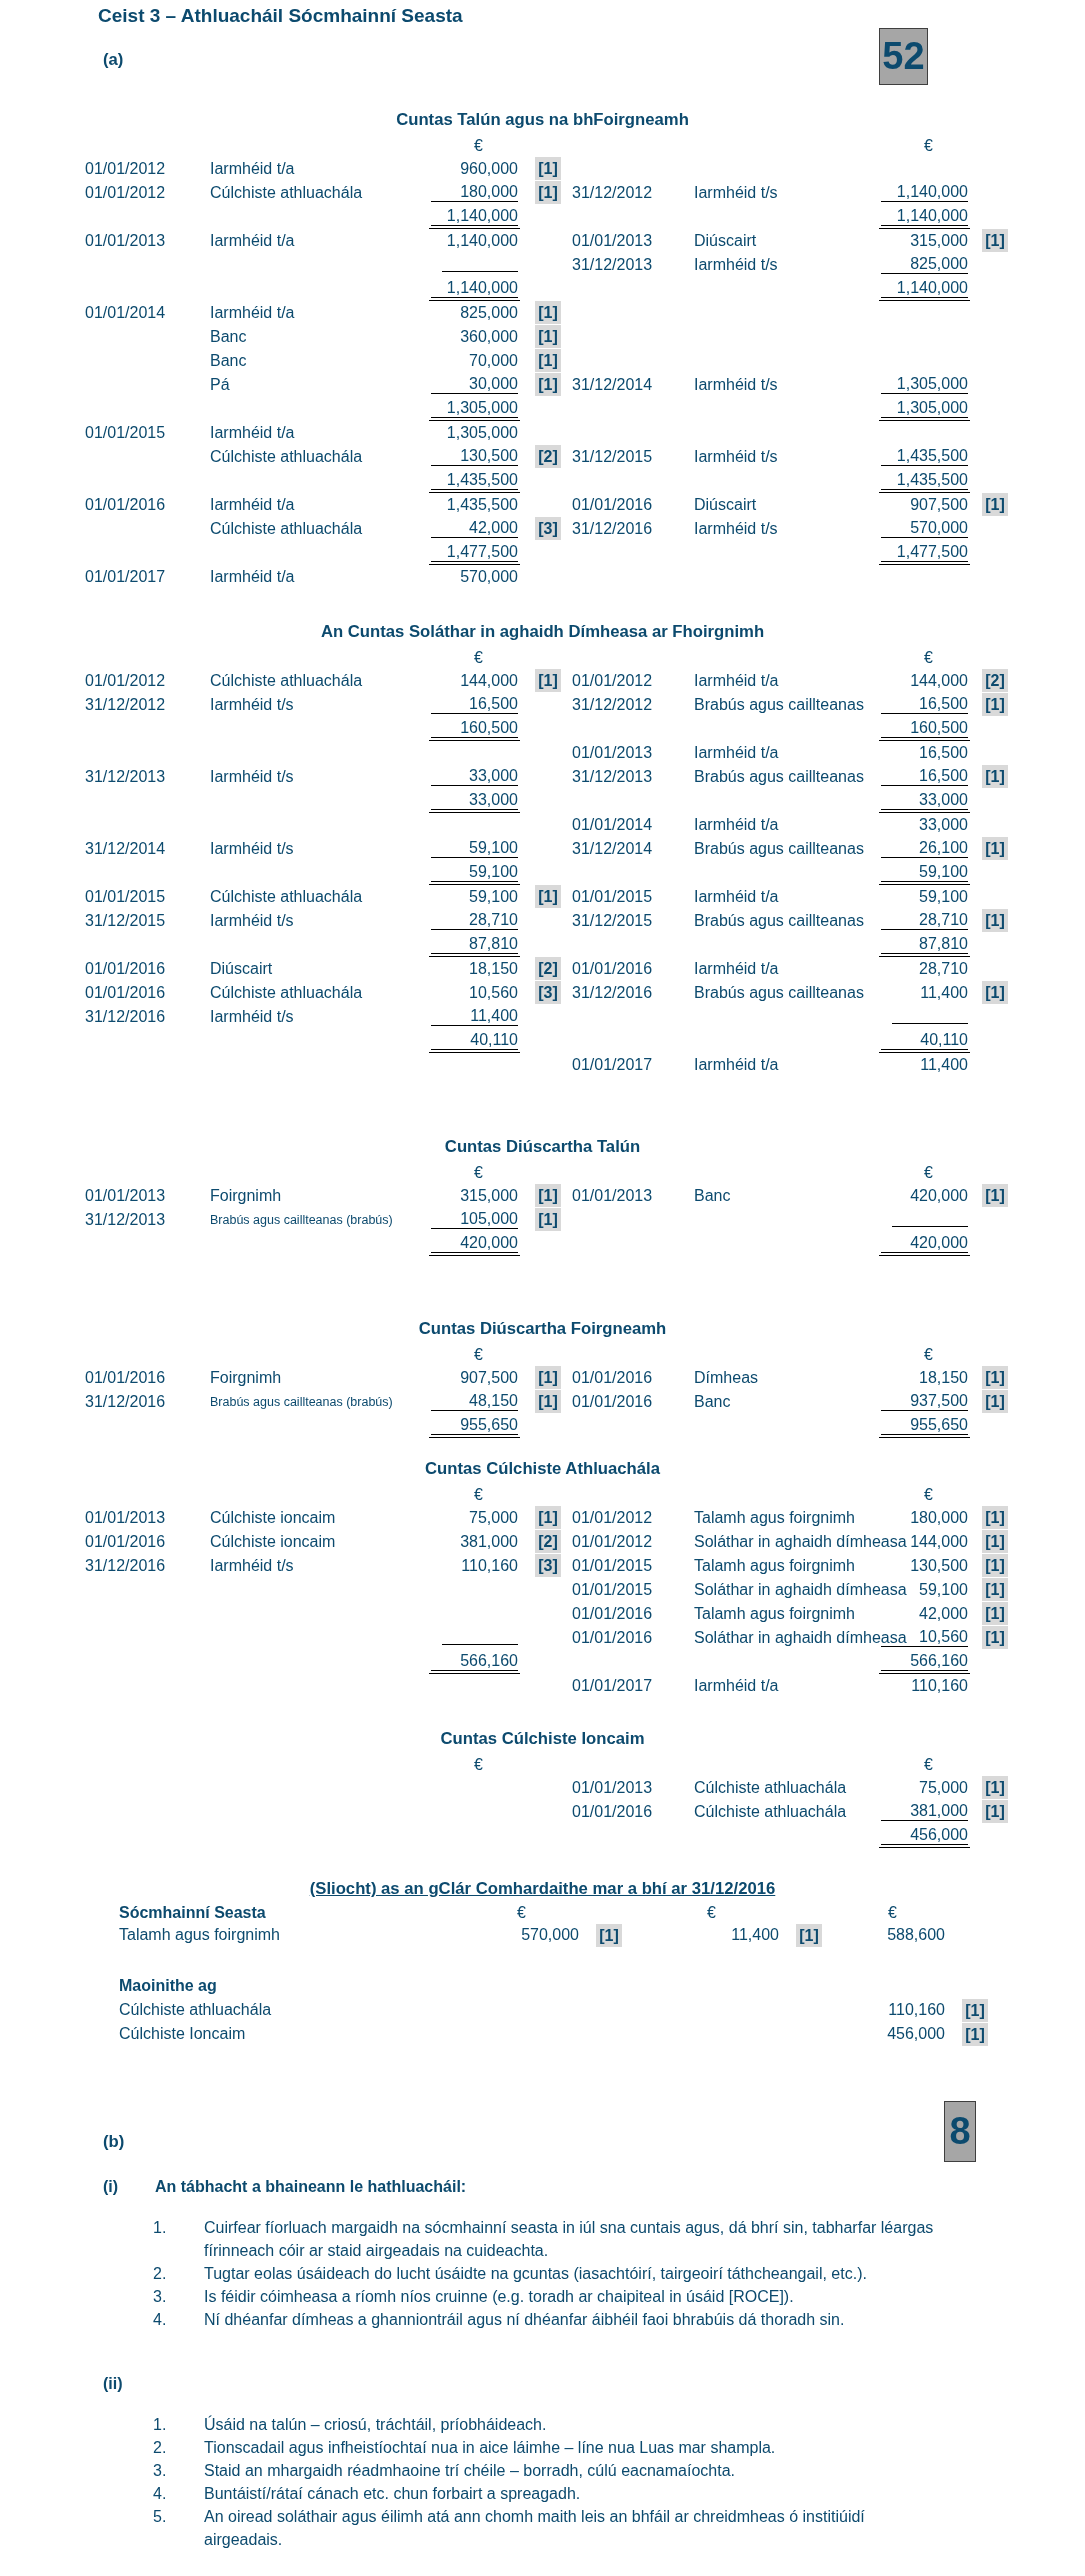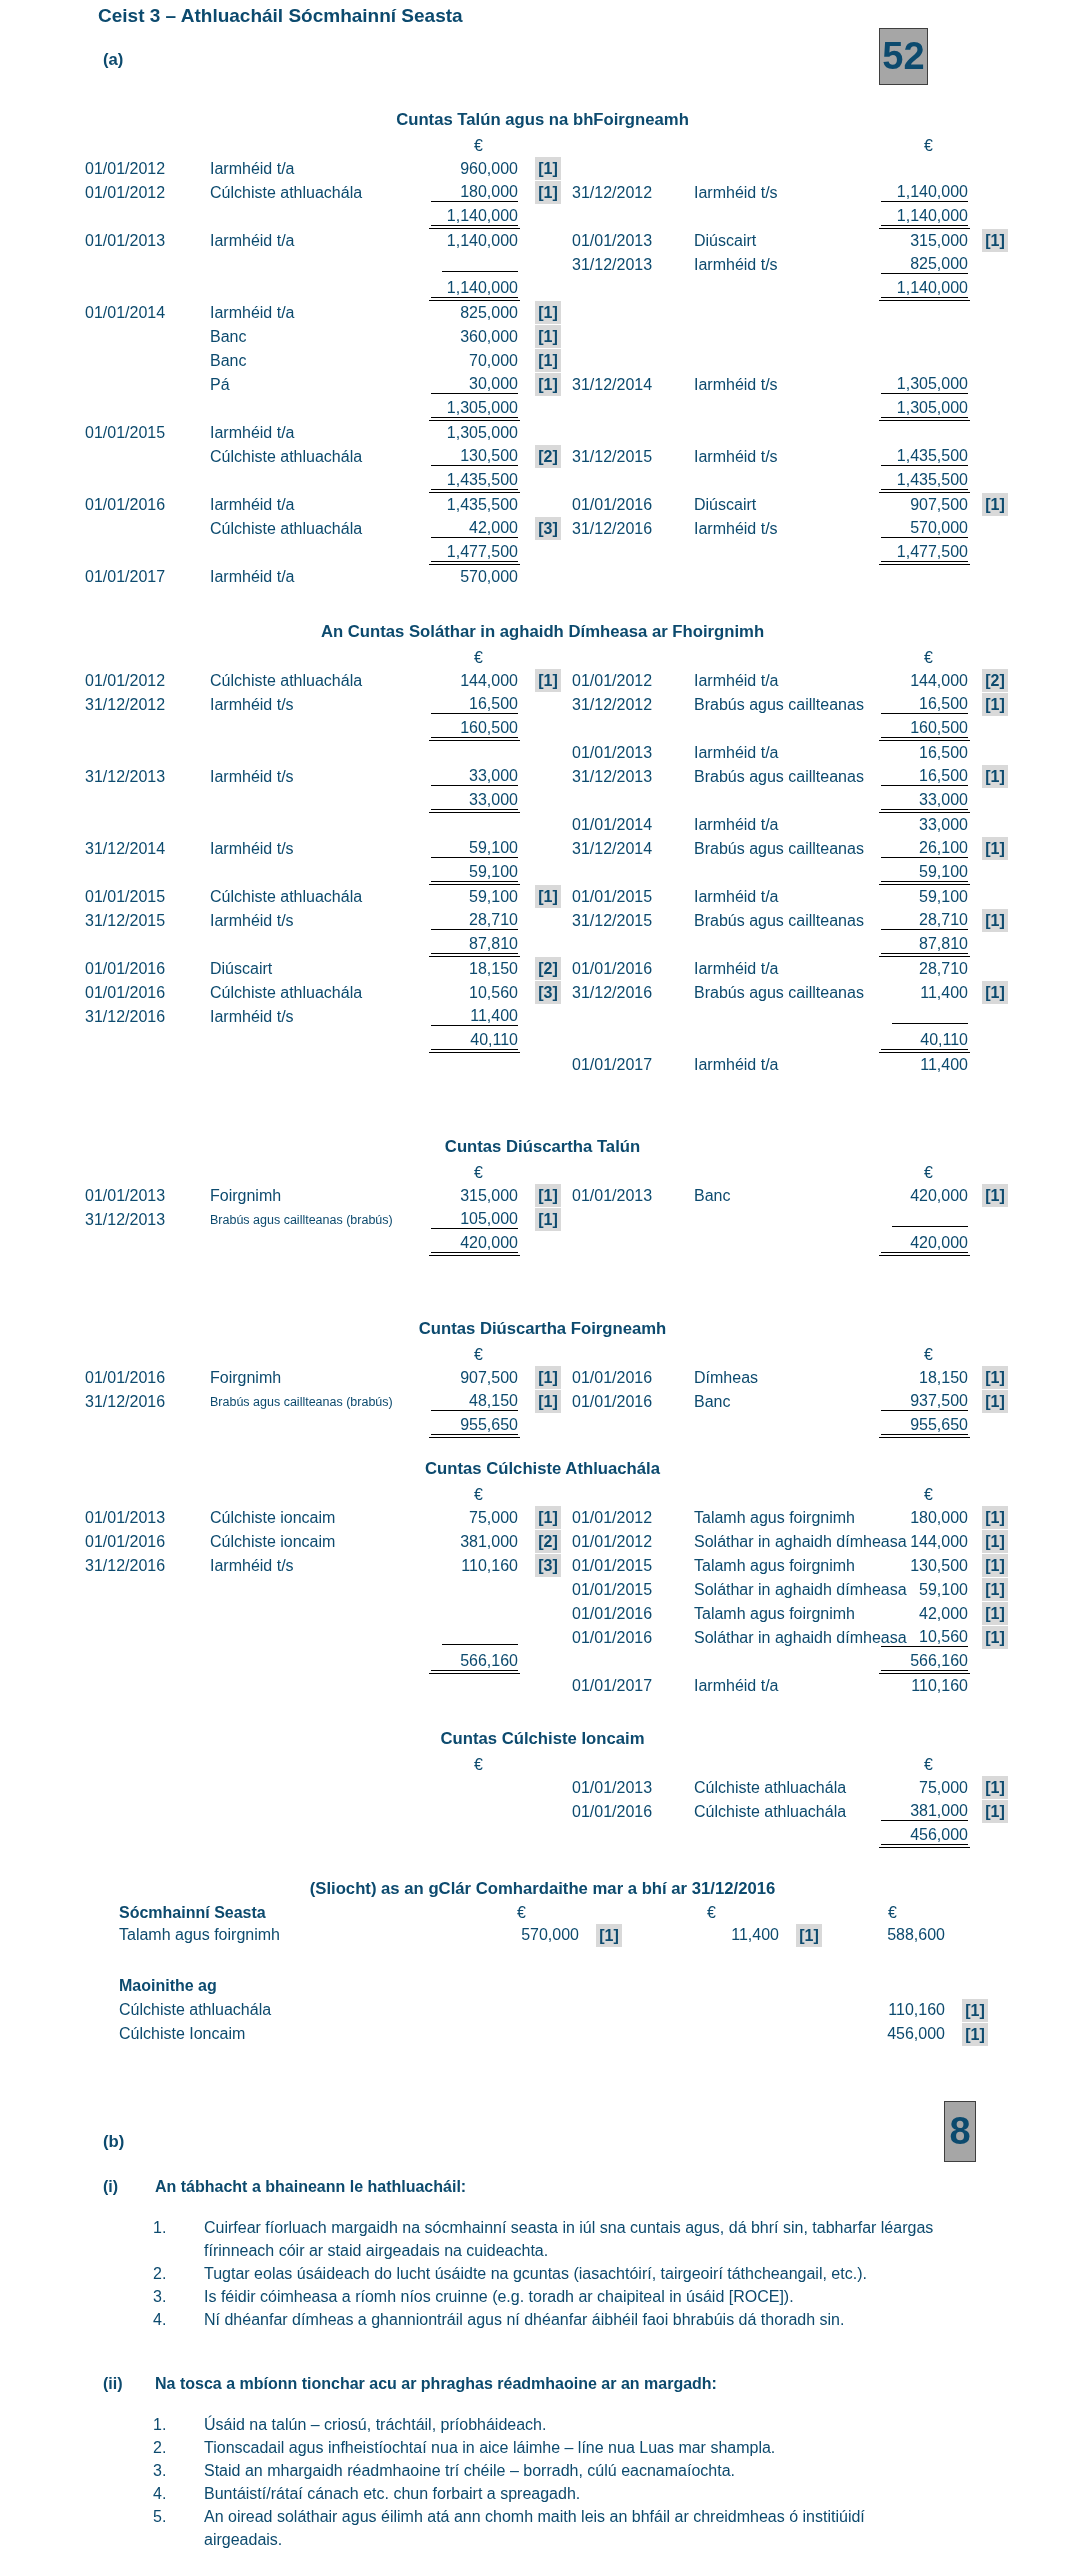--- a/index.html
+++ b/index.html
@@ -36,21 +36,21 @@
   .u-d { border-bottom:1.2px solid #000; }
   .u-d::after { content:""; position:absolute; left:-1.8px; right:-1.8px; bottom:-4.2px; border-bottom:1.2px solid #000; }
   .u-b { border-bottom:1.2px solid #000; height:18.5px; min-width:76px; }
   .mark { display:inline-block; background:#d9d9d9; font-weight:700; line-height:23px; padding:0 3.6px; }
   .lm .mark { margin-left:16.7px; }
   .rm .mark { margin-left:13.7px; }
   .small-desc { font-size:12.5px; }
 
   
   .bs { position:absolute; left:0; width:1085px; }
-  .bs-title { height:24px; line-height:20px; text-align:center; font-weight:700; font-size:16.7px; }
+  .bs-title { height:24px; line-height:20px; text-align:center; font-weight:700; font-size:16.7px;text-decoration:underline; }
   .bs-head, .bs-row {
     display:grid;
     grid-template-columns:119px 275px 185px 69px 131px 69px 97px 1fr;
     align-items:center;
   }
   .bs-head { height:20px; }
   .bs-row { height:24px; }
   .bs-head .bl, .bs-sub { font-weight:700; }
   .ba, .bb, .bc { text-align:right; }
   .eu-a { display:block; text-align:right; padding-right:53px; }
@@ -896,21 +896,20 @@
 
   <li>Is féidir cóimheasa a ríomh níos cruinne (e.g. toradh ar chaipiteal in úsáid [ROCE]).</li>
 
   <li>Ní dhéanfar dímheas a ghanniontráil agus ní dhéanfar áibhéil faoi bhrabúis dá thoradh sin.</li>
 </ol>
   </section>
 
   <section class="sec" style="top:2374px;">
     <div class="sec-head">
       <span class="sec-label">(ii)</span>
-      <span>Na tosca a mbíonn tionchar acu ar phraghas réadmhaoine ar an margadh:</span>
     </div>
     <ol class="blist">
   <li>Úsáid na talún – criosú, tráchtáil, príobháideach.</li>
 
   <li>Tionscadail agus infheistíochtaí nua in aice láimhe – líne nua Luas mar shampla.</li>
 
   <li>Staid an mhargaidh réadmhaoine trí chéile – borradh, cúlú eacnamaíochta.</li>
 
   <li>Buntáistí/rátaí cánach etc. chun forbairt a spreagadh.</li>
 

